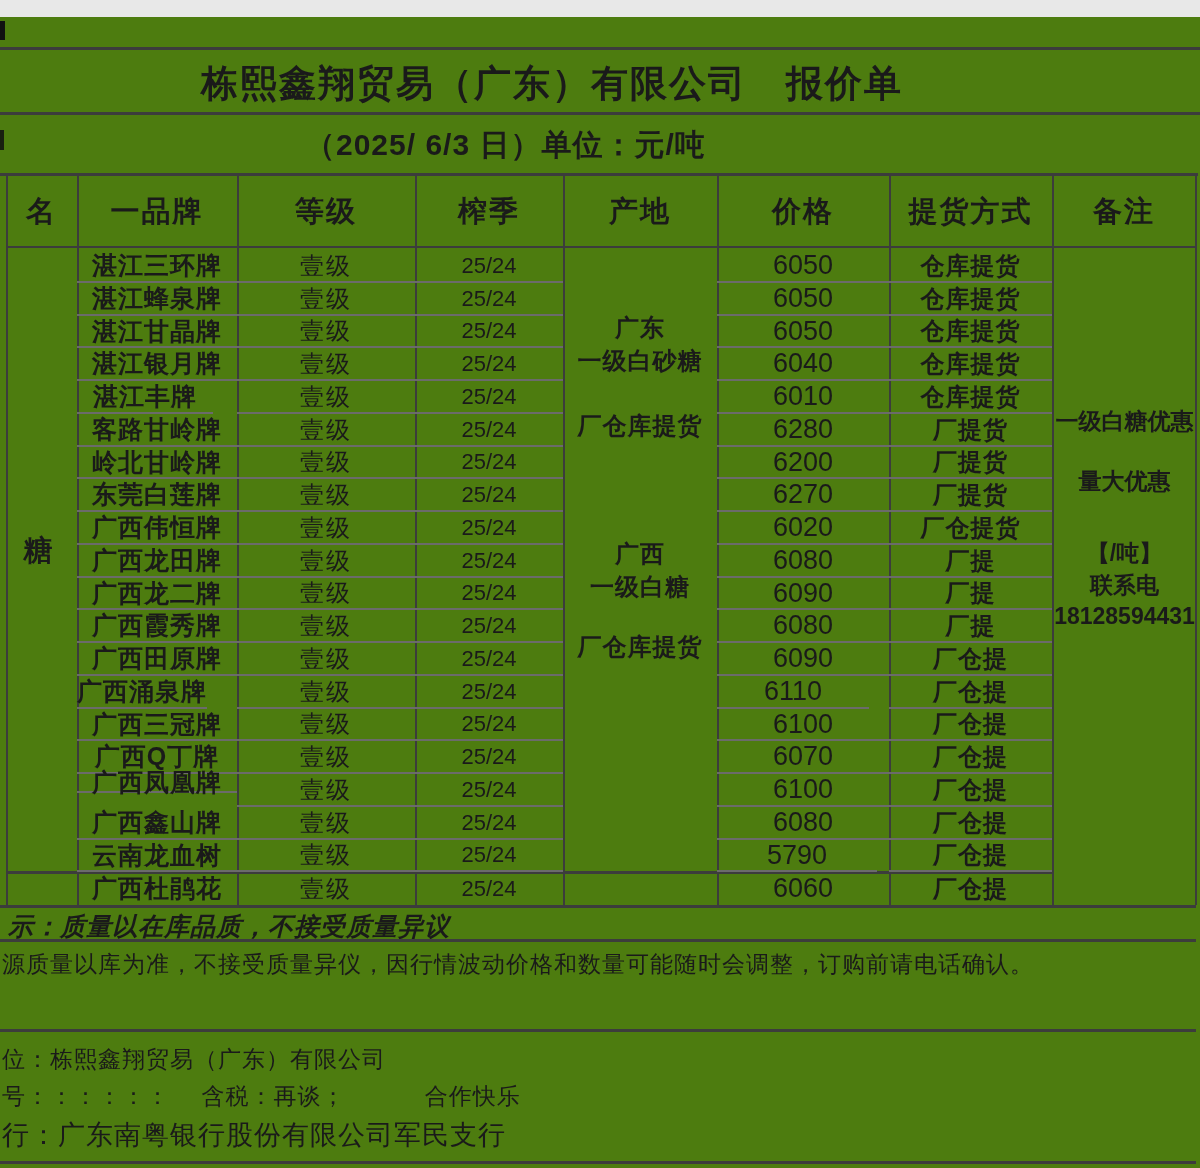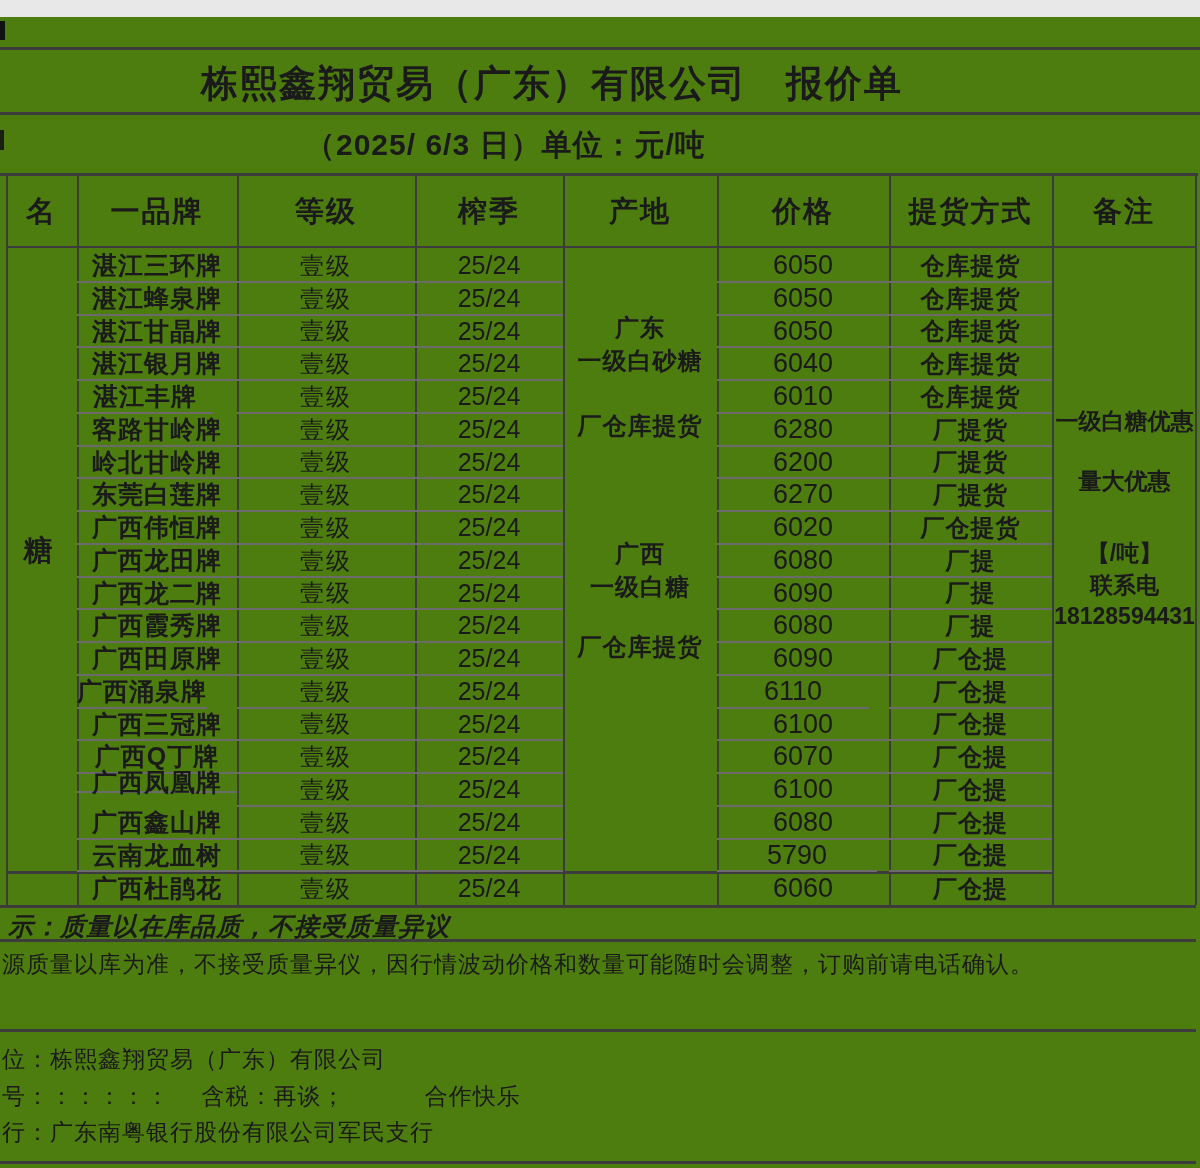--- a/index.html
+++ b/index.html
@@ -16,35 +16,35 @@
   .title{top:42px;left:0;width:1104px;font-size:37px;font-weight:700;letter-spacing:2px;}
   .subtitle{top:108px;left:305px;font-size:30px;font-weight:700;letter-spacing:1px;}
   
   .th{position:absolute;top:158px;height:73px;display:flex;align-items:center;justify-content:center;
       font-size:29px;font-weight:700;letter-spacing:2px;}
   
   .tcell{position:absolute;display:flex;align-items:center;justify-content:center;box-sizing:border-box;}
   .tcell.sep{border-bottom:2px solid #6b6b6b;}
   .tcell.brand{font-size:25px;font-weight:700;letter-spacing:1px;}
   .tcell.grade{font-size:24px;font-weight:500;letter-spacing:2px;}
-  .tcell.season{font-size:25px;font-weight:400;}
+  .tcell.season{font-size:22px;font-weight:400;}
   .tcell.price{font-size:27px;font-weight:400;}
   .tcell.pickup{font-size:24px;font-weight:600;letter-spacing:1px;}
   
   .merged-name{top:514px;left:-6px;width:88px;font-size:29px;font-weight:700;}
   .origin-block{left:563px;width:154px;font-size:24px;font-weight:600;line-height:32px;letter-spacing:1px;}
   .remark-block{left:1052px;width:145px;font-size:23px;font-weight:600;line-height:30px;}
   
   .notice{top:893px;left:8px;font-size:25px;font-weight:700;font-style:italic;letter-spacing:1px;}
   .disclaimer{top:932px;left:2px;font-size:23px;font-weight:500;letter-spacing:1px;}
   .contact{top:969px;left:2px;font-size:24px;font-weight:500;letter-spacing:2px;}
   .contact .hl{background:#d9d9d9;padding:3px 14px 3px 10px;margin-left:22px;font-weight:400;letter-spacing:1px;}
   .company{top:1027px;left:2px;font-size:23px;font-weight:500;letter-spacing:1px;}
   .taxline{top:1064px;left:2px;font-size:23px;font-weight:500;letter-spacing:1px;}
-  .bankline{top:1100px;left:2px;font-size:23px;font-weight:500;letter-spacing:1px;}
+  .bankline{top:1100px;left:2px;font-size:27px;font-weight:500;letter-spacing:1px;}
   .edge-mark{position:absolute;background:#111;}
 </style>
 </head>
 <body>
 
 <div class="sheet">
 
   <div class="edge-mark" style="left:0;top:4px;width:5px;height:19px;"></div>
   <div class="edge-mark" style="left:0;top:113px;width:4px;height:20px;opacity:.85;"></div>
 

